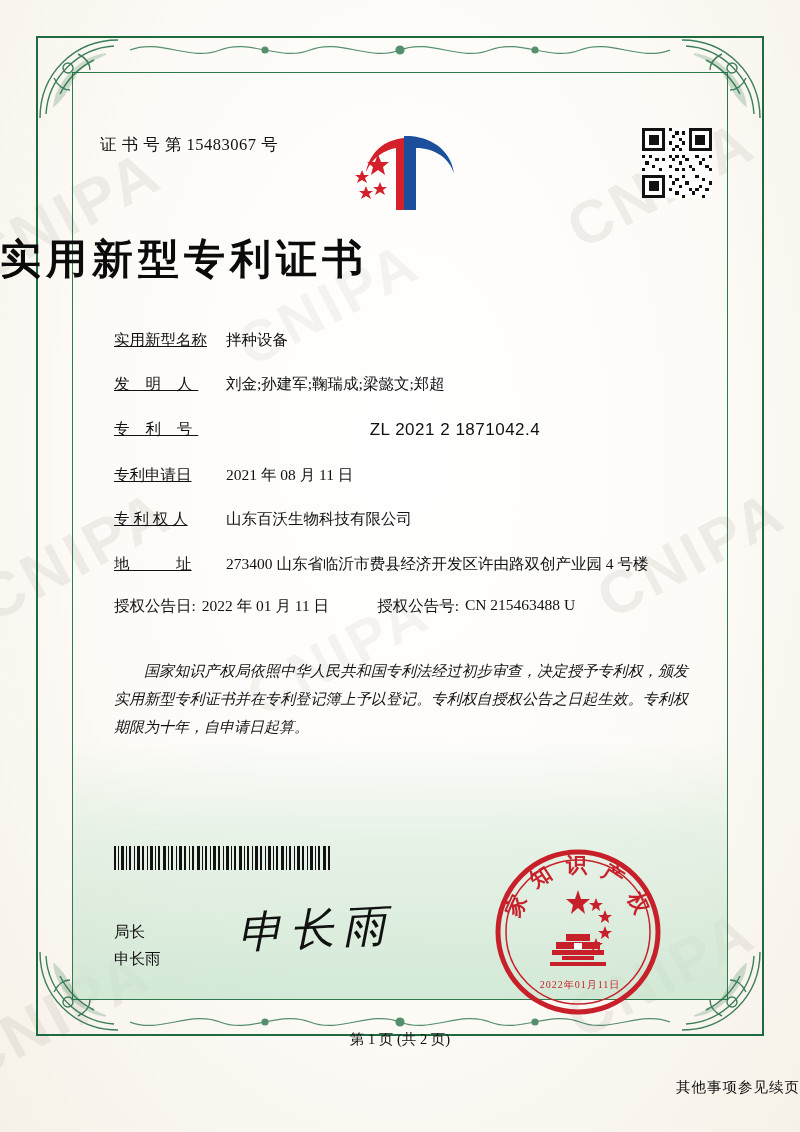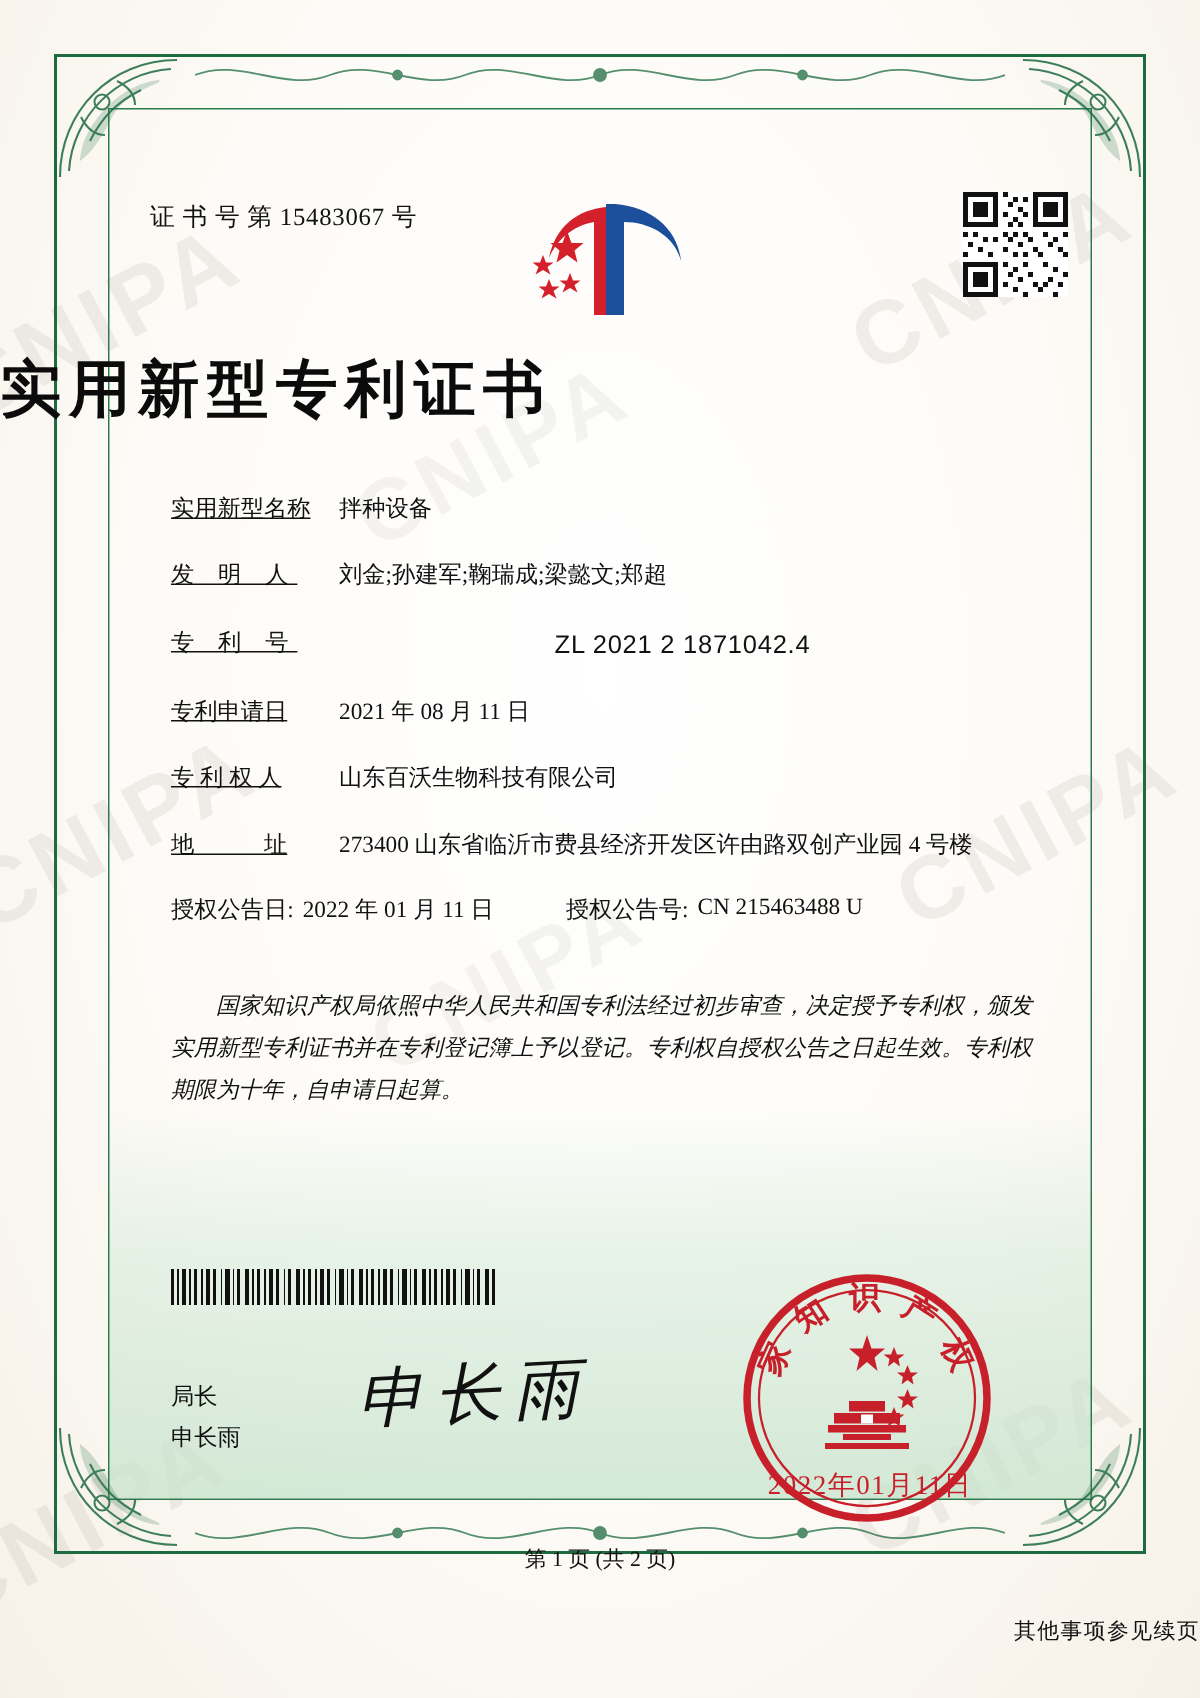--- a/index.html
+++ b/index.html
@@ -195,21 +195,21 @@
     position: absolute;
     left: 492px; top: 846px;
     width: 172px; height: 172px;
   }
   .seal svg { display: block; }
   .seal-date {
     position: absolute;
     left: 500px; top: 978px;
     width: 160px;
     text-align: center;
-    font-size: 18px;
+    font-size: 10px;
     color: #c8202a;
     letter-spacing: 1px;
   }
 
   .page-num {
     position: absolute;
     left: 0; right: 0; top: 1030px;
     text-align: center;
     font-size: 14.5px;
     color: #111;

